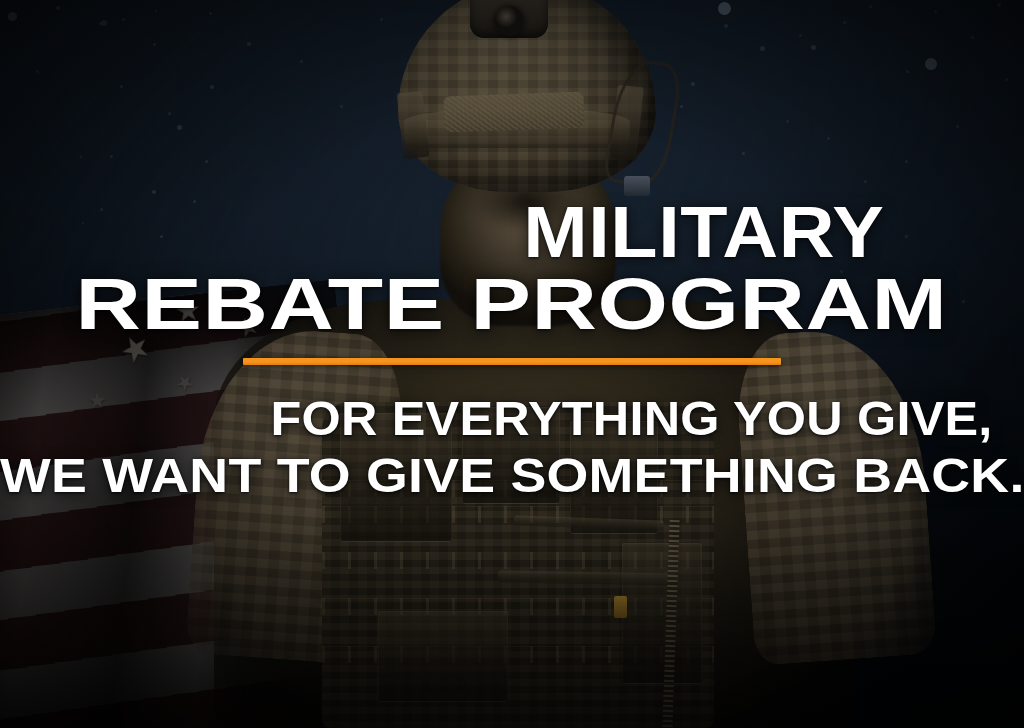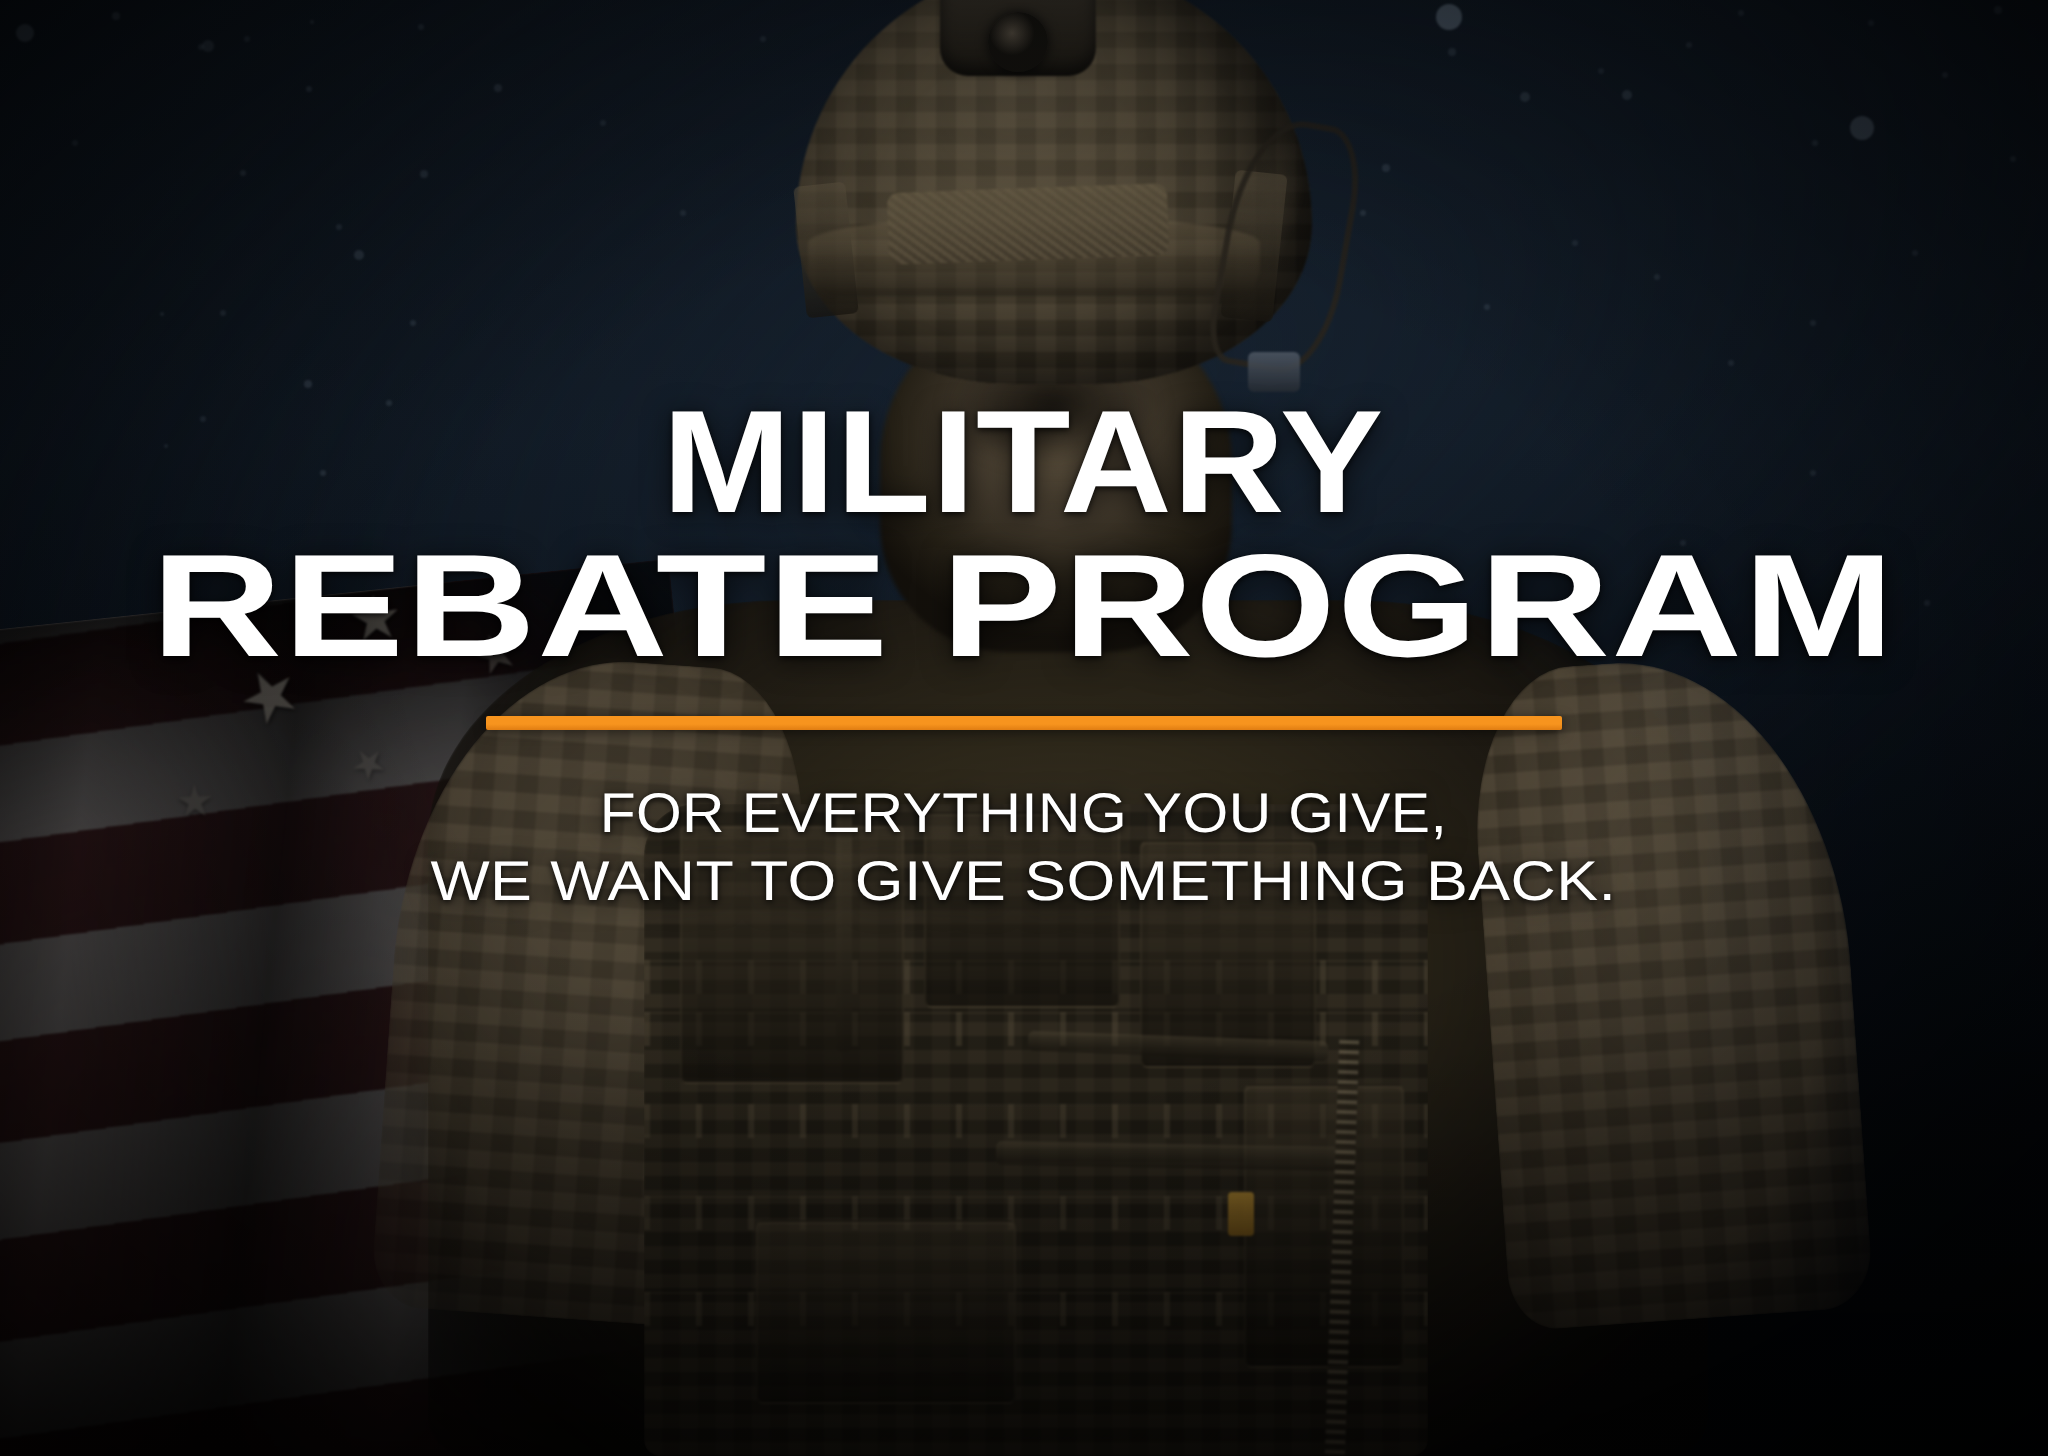--- a/index.html
+++ b/index.html
@@ -353,21 +353,21 @@
     pointer-events: none;
   }
 
   
   .overlay {
     position: absolute;
     inset: 0;
     display: flex;
     flex-direction: column;
     align-items: center;
-    text-align: center;
+    text-align: right;
     color: #fff;
   }
 
   .headline {
     margin: 0;
     padding: 0;
     font-weight: 700;
     line-height: .93;
     letter-spacing: .5px;
     text-shadow: 0 2px 14px rgba(0,0,0,.65), 0 1px 3px rgba(0,0,0,.8);
@@ -388,22 +388,22 @@
     width: 538px;
     height: 7px;
     margin: 20px 0 0 0;
     border-radius: 1px;
     box-shadow: 0 1px 6px rgba(0,0,0,.5);
   }
 
   .subhead {
     margin: 0;
     padding: 0;
-    font-weight: 400;
-    font-size: 28px;
+    font-weight: 700;
+    font-size: 48px;
     line-height: 1.16;
     letter-spacing: .2px;
     text-shadow: 0 2px 12px rgba(0,0,0,.7), 0 1px 3px rgba(0,0,0,.85);
   }
   .subhead .sline {
     display: block;
   }
   .subhead .sline1 { transform: scaleX(1.05); }
   .subhead .sline2 { transform: scaleX(1.12); margin-top: 2px; }
 </style>

